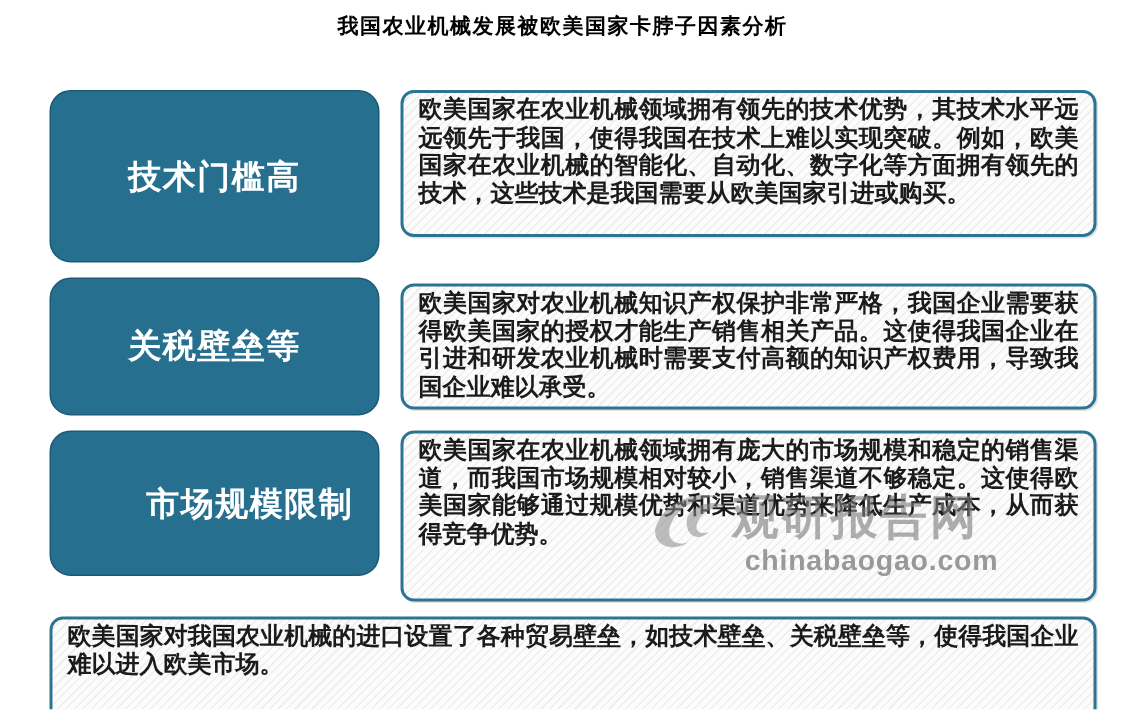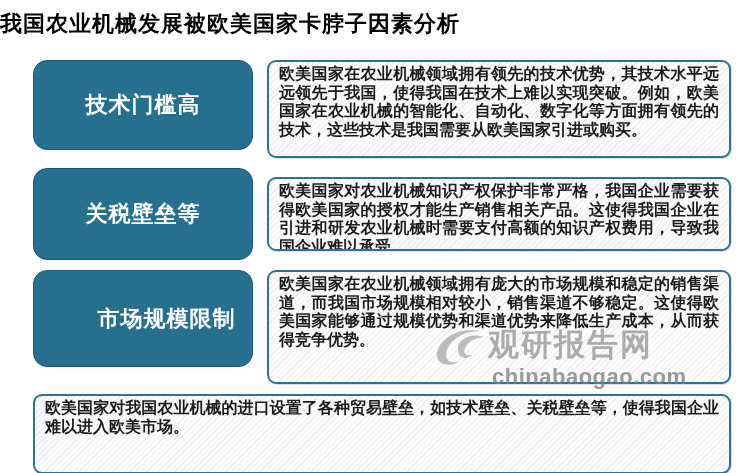--- a/index.html
+++ b/index.html
@@ -11,21 +11,22 @@
   .canvas {
     position: relative;
     width: 750px;
     height: 473px;
     background: #ffffff;
     overflow: hidden;
   }
   .title {
     margin: 0;
     padding-top: 9px;
-    font-size: 22px;
+    text-align: center;
+    font-size: 14px;
     font-weight: bold;
     color: #000000;
     letter-spacing: 1px;
     font-family: "Liberation Serif", "DejaVu Serif", serif;
   }
   .rows {
     position: absolute;
     top: 60px;
     left: 33px;
     right: 19px;
@@ -69,24 +70,24 @@
   .factor-text p {
     margin: 0;
     font-size: 16px;
     line-height: 18.5px;
     font-weight: bold;
     color: #1b1b1b;
     text-align: justify;
     font-family: "Liberation Serif", "DejaVu Serif", serif;
   }
   
-  .row-1 .factor-label { height: 90px; text-align: center; }
+  .row-1 .factor-label { height: 115px; text-align: center; }
   .row-1 .factor-text  { height: 98px; }
   .row-2 .factor-label { height: 92px; }
-  .row-2 .factor-text  { height: 74px; align-self: center; }
+  .row-2 .factor-text  { height: 84px; align-self: center; }
   .row-3 .factor-label { height: 97px; padding-left: 47px; }
   .row-3 .factor-text  { height: 114px; }
   .row-4 .factor-label { height: 90px; }
   .row-4 .factor-text  { height: 80px; align-self: center; }
 
   
   .watermark {
     position: absolute;
     left: 430px;
     top: 322px;
@@ -108,21 +109,21 @@
     font-weight: bold;
     color: rgba(125,125,125,0.62);
     letter-spacing: 2px;
     white-space: nowrap;
     font-family: "Liberation Sans", sans-serif;
   }
   .wm-domain {
     margin-top: -4px;
     text-align: center;
     padding-left: 62px;
-    font-size: 22px;
+    font-size: 19px;
     font-weight: bold;
     color: rgba(125,125,125,0.78);
     letter-spacing: 0.5px;
   }
 </style>
 </head>
 <body>
 
 <div class="canvas">
 

